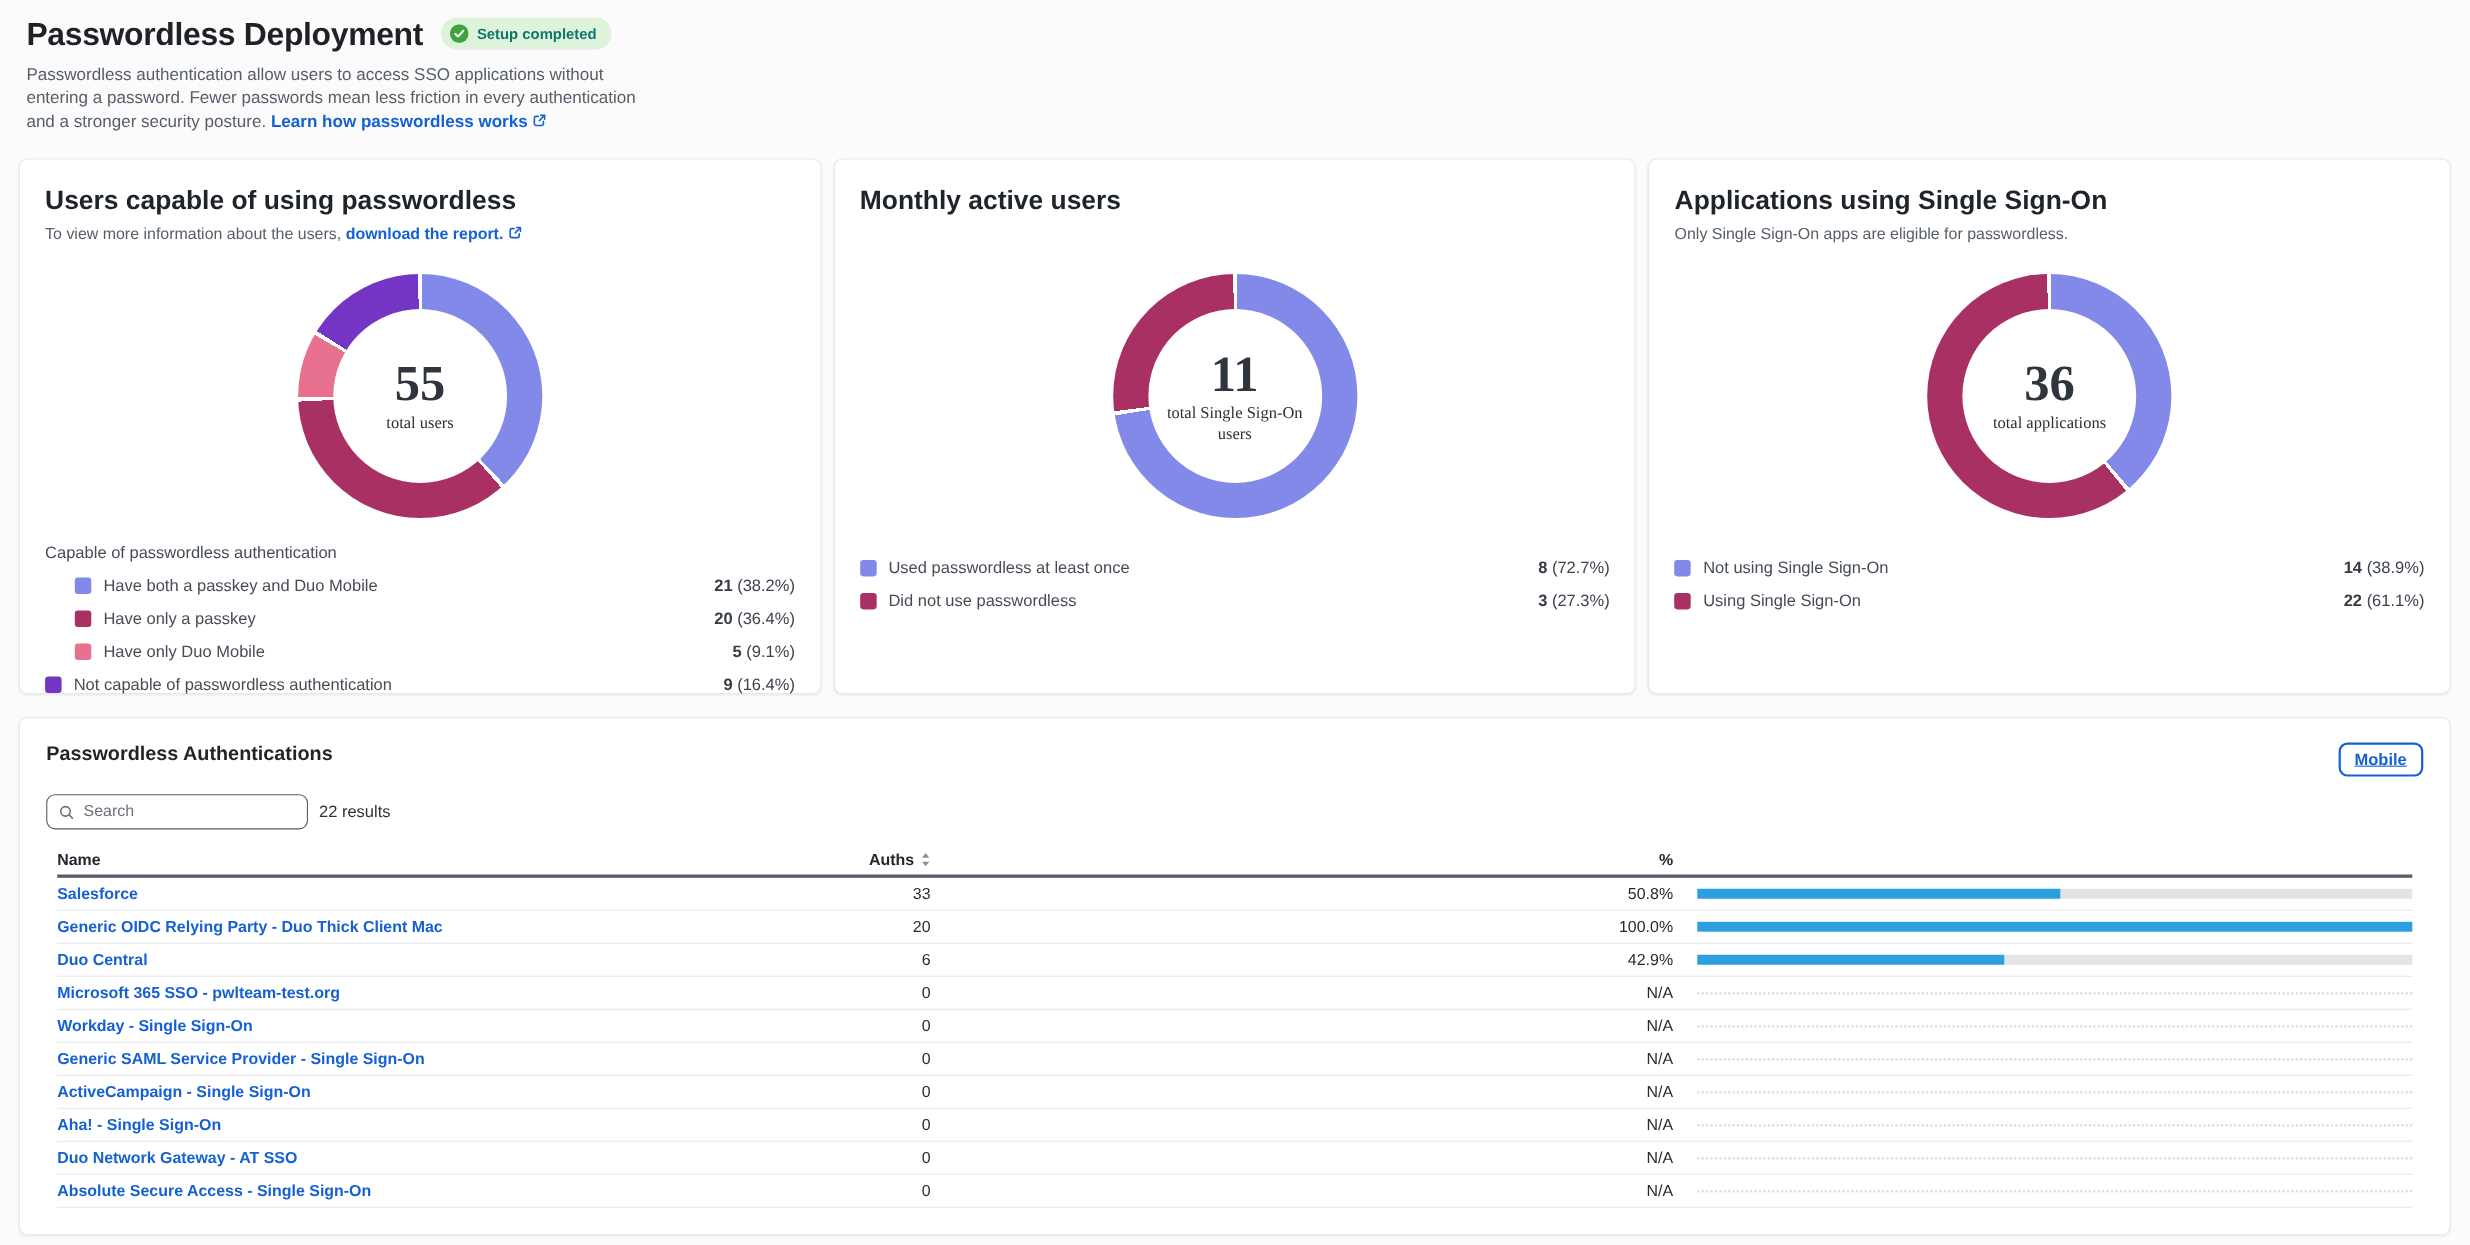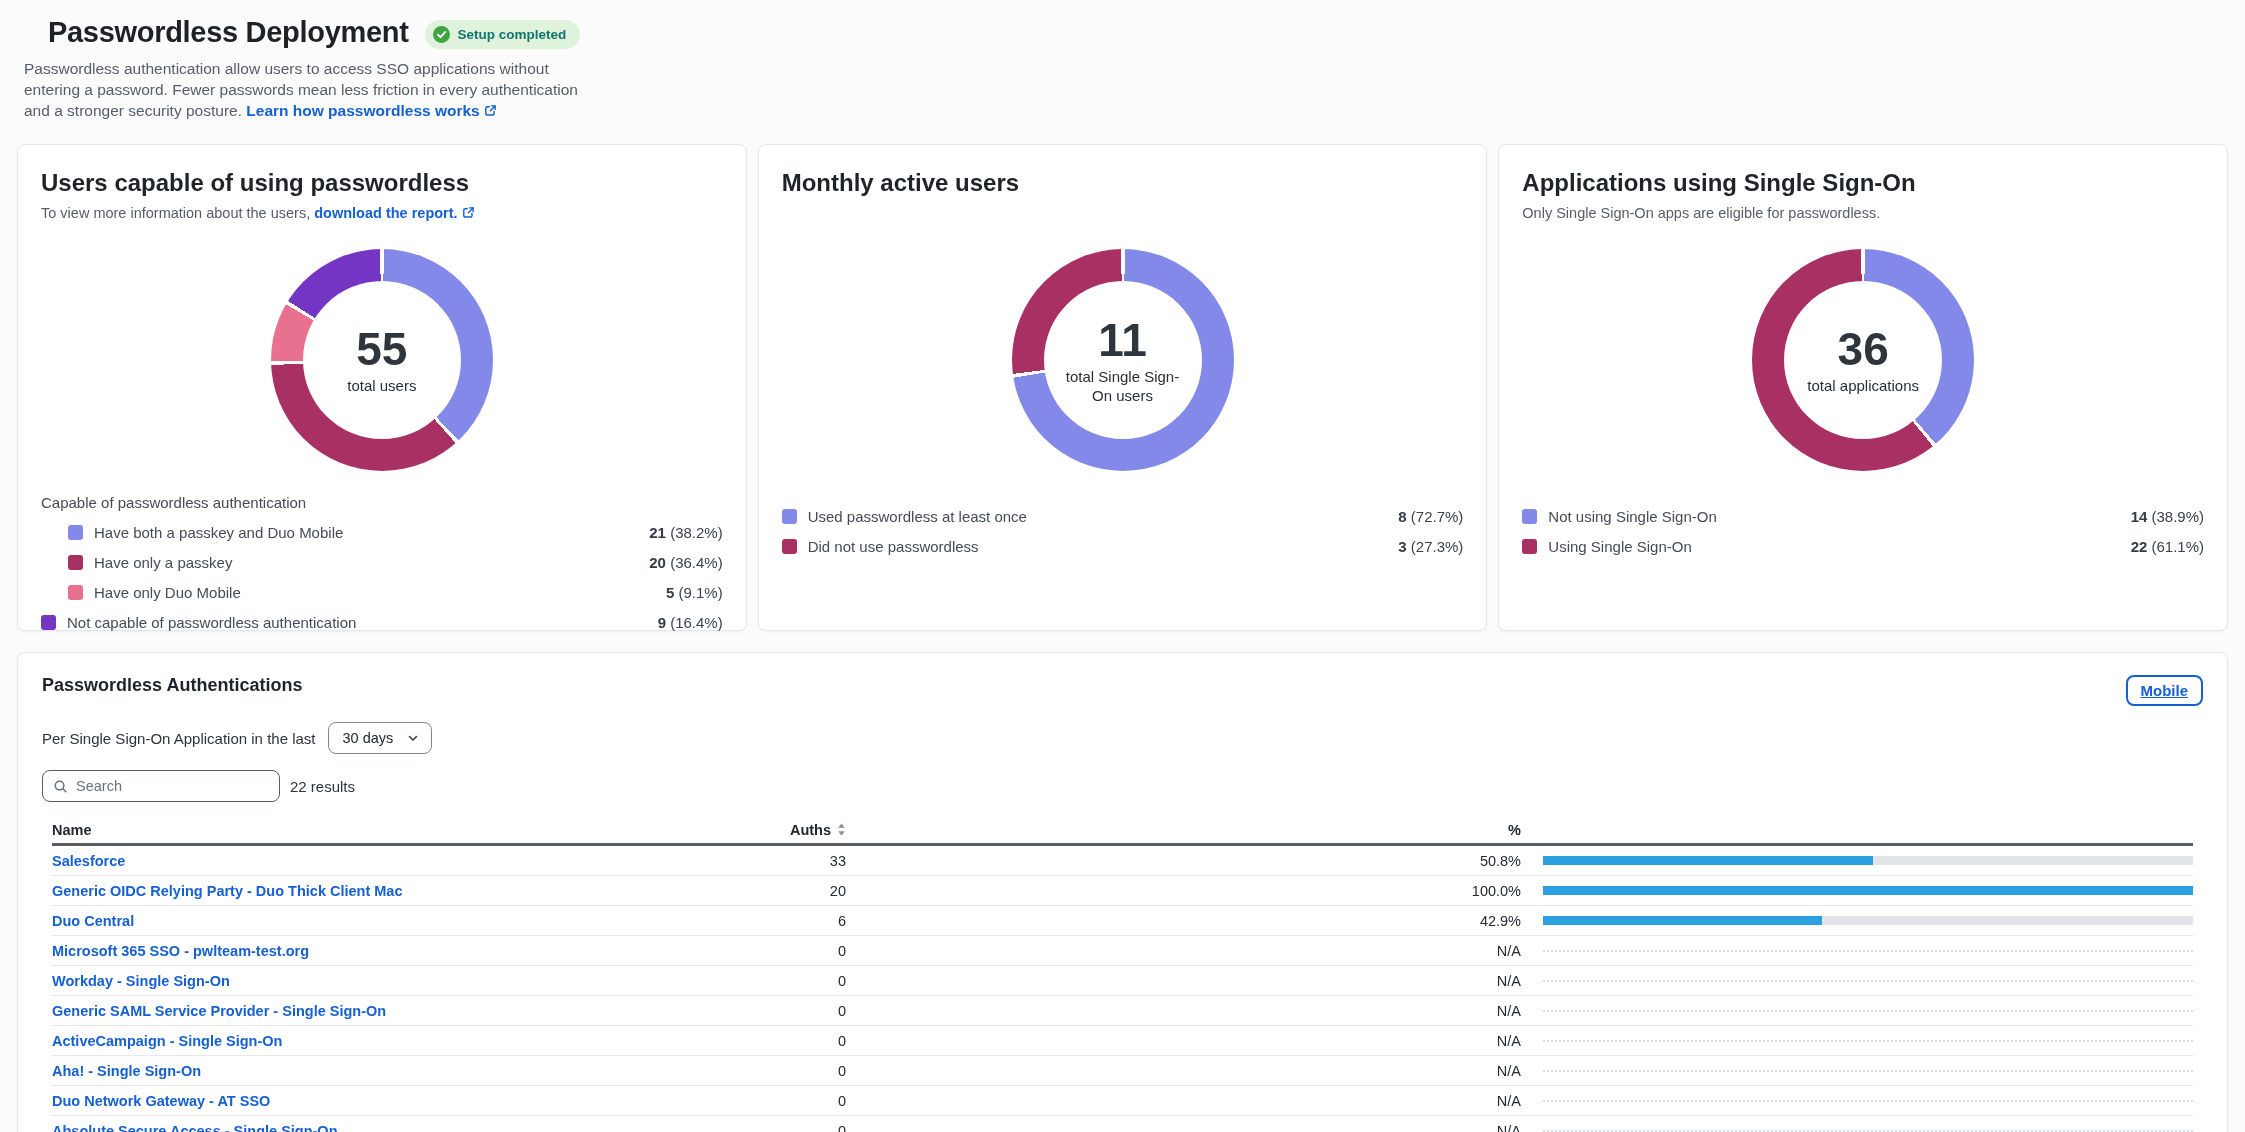--- a/index.html
+++ b/index.html
@@ -6,42 +6,42 @@
   html, body { width: 2245px; height: 1132px; overflow: hidden; }
   body {
     font-family: "Liberation Sans", "DejaVu Sans", sans-serif;
     background: #FBFBFC;
     color: var(--text_dark, #22272E);
   }
   a { text-decoration: none; }
 
   
   .page-header { padding: 16px 24px 0 24px; }
-  .title-row { display: flex; align-items: flex-end; gap: 16px; margin-left: 24px; }
+  .title-row { display: flex; align-items: flex-start; gap: 16px; }
   .page-title { font-size: 29px; font-weight: 700; letter-spacing: -0.3px; color: #1E2227; }
   .badge {
     display: inline-flex; align-items: center; gap: 8px;
     background: var(--badge_bg, #DFF2DC); border-radius: 999px;
     padding: 6px 14px 6px 8px; font-size: 13.5px; font-weight: 700; color: #0f766e;
   }
   .page-desc { margin-top: 9px; max-width: 584px; font-size: 15.5px; line-height: 21px; color: #565E68; }
   .inline-link { color: var(--link_blue, #1560D2); font-weight: 700; }
   .ext-icon { display: inline-block; vertical-align: -1px; margin-left: 4px; }
 
   
   .cards-row { display: flex; gap: 11px; margin: 22px 17px 0 17px; }
   .stat-card {
     flex: 1 1 0; background: #fff; border: 1px solid #E4E7EB; border-radius: 8px;
     box-shadow: 0 1px 2px rgba(20,24,30,.05);
     padding: 24px 23px 20px 23px; height: 487px;
   }
   .card-title { font-size: 24px; font-weight: 700; color: #1F242A; }
   .card-sub { margin-top: 8px; min-height: 20px; font-size: 14.5px; color: #565E68; }
   .donut-wrap { display: flex; justify-content: center; margin-top: 24px; height: 222px; }
-  .donut { position: relative; width: 222px; height: 222px; border-radius: 50%; }
+  .donut { position: relative; width: 222px; height: 222px; border-radius: 50%; font-family: Liberation Serif, serif; }
   .donut-hole {
     position: absolute; left: 32px; top: 32px; width: 158px; height: 158px;
     background: #fff; border-radius: 50%;
     display: flex; flex-direction: column; align-items: center; justify-content: center;
   }
   .donut-number { font-size: 46px; font-weight: 700; color: #2F353C; line-height: 48px; }
   .donut-caption { margin-top: 3px; font-size: 15px; line-height: 19px; color: #2A3036; text-align: center; max-width: 132px; }
 
   .legend { margin-top: 16px; }
   .legend-group-label { font-size: 15px; color: #454C55; height: 30px; display: flex; align-items: center; }
@@ -229,31 +229,20 @@
     </div>
   </section>
 </div>
 
 <section class="auth-card">
   <div class="auth-head">
     <h2 class="section-title">Passwordless Authentications</h2>
     <button class="export-btn">Mobile</button>
   </div>
 
-  <div class="filter-row">
-    <span>Per Single Sign-On Application in the last</span>
-    <span class="range-select">
-      <span>30 days</span>
-      <span style="display:inline-flex;">
-          <svg width="12" height="12" viewBox="0 0 12 12" fill="none" stroke="#3A4048" stroke-width="1.6" stroke-linecap="round" stroke-linejoin="round">
-            <path d="m2.5 4.5 3.5 3.5 3.5-3.5"></path>
-          </svg>
-        </span>
-    </span>
-  </div>
 
   <div class="search-row">
     <span class="search-box">
       <span style="display:inline-flex;">
           <svg width="15" height="15" viewBox="0 0 16 16" fill="none" stroke="#6A727C" stroke-width="1.6">
             <circle cx="7" cy="7" r="4.6"></circle>
             <path d="m10.5 10.5 3.2 3.2" stroke-linecap="round"></path>
           </svg>
         </span>
       <input type="text" placeholder="Search" style="">

